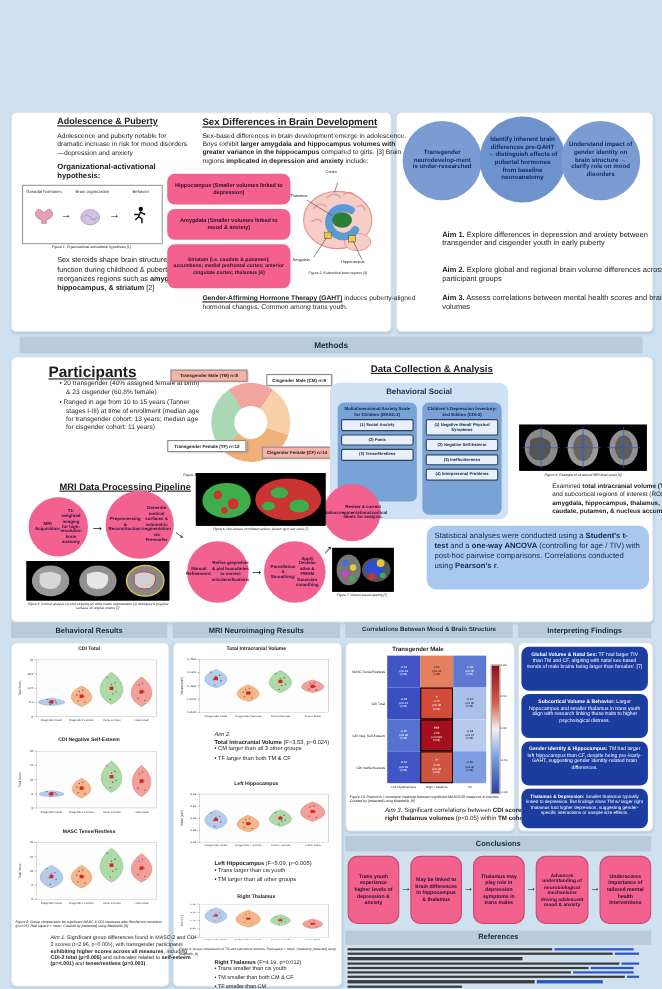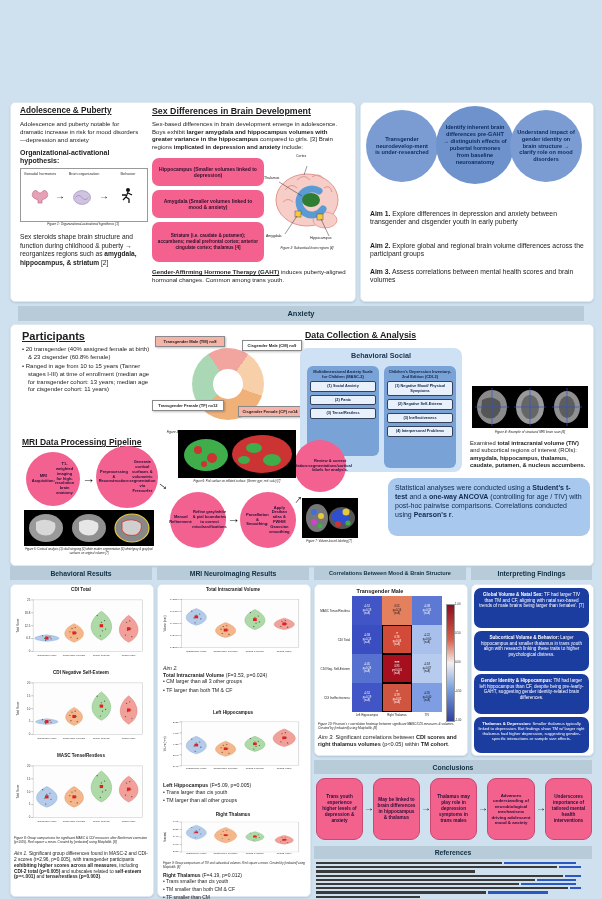--- a/index.html
+++ b/index.html
@@ -4,21 +4,21 @@
 <style>
   html,body{margin:0;padding:0;}
   body{width:602px;height:899px;background:#c9dcec;font-family:"Liberation Sans",sans-serif;}
   #poster{position:relative;width:602px;height:899px;background:#cfe0ee;overflow:hidden;}
   .abs{position:absolute;}
   .panel{position:absolute;background:#fff;border-radius:5px;border:1px solid #e0e9f1;box-shadow:0 1px 2px rgba(30,60,90,.15);}
   .bar{position:absolute;background:#b7cbd8;color:#102f44;font-weight:bold;display:flex;align-items:center;justify-content:center;text-align:center;}
   .hdr{position:absolute;left:8px;top:8px;width:586px;height:64px;background:#1e87aa;border-radius:2px;display:flex;align-items:center;justify-content:center;}
   .hdr-title{color:#fff;font-weight:bold;font-size:16px;line-height:1.35;text-align:center;width:520px;}
   .utitle{font-weight:bold;text-decoration:underline;color:#141414;}
-  .txt{position:absolute;color:#1c1c1c;}
+  .txt{position:absolute;color:#1c1c1c;margin-left:32px;}
   .pinkbox{position:absolute;background:#f4618e;border-radius:7px;color:#2b102e;font-weight:bold;display:flex;align-items:center;justify-content:center;text-align:center;padding:2px 5px;box-sizing:border-box;}
   .circle{position:absolute;border-radius:50%;display:flex;align-items:center;justify-content:center;text-align:center;font-weight:bold;box-sizing:border-box;}
   .bcircle{background:#7b9cd3;color:#0d2a5e;padding:7px;font-size:5.6px;line-height:1.25;}
   .pcircle{background:#f2618f;color:#26103a;padding:6px;font-size:4px;line-height:1.2;}
   .navybox{position:absolute;background:#1c3da0;border-radius:7px;color:#fff;text-align:center;padding:4px 4px;box-sizing:border-box;font-size:4.6px;line-height:1.22;}
   .concl{position:absolute;background:#f3618d;border:1px solid #c74a72;border-radius:9px;font-weight:bold;color:#26103a;display:flex;align-items:center;justify-content:center;text-align:center;padding:3px;box-sizing:border-box;font-size:4.7px;line-height:1.25;}
   .cap{position:absolute;font-size:3.2px;font-style:italic;color:#222;text-align:center;line-height:1.25;}
   .bullet{padding-left:6px;text-indent:-6px;margin-bottom:2px;}
   .bullet::before{content:"• ";}
   .chart{position:absolute;}
@@ -124,24 +124,24 @@
 
   <div class="txt" style="left:152px;top:268px;width:196px;font-size:6.1px;line-height:1.28;"><span style="font-weight: bold; text-decoration: underline;">Gender-Affirming Hormone Therapy (GAHT)</span><span> induces puberty-aligned hormonal changes. Common among trans youth.</span></div>
 
   <div class="circle bcircle" style="left:366px;top:110px;width:72px;height:72px;">Transgender neurodevelop-ment is under-researched</div>
   <div class="circle bcircle" style="left:436px;top:106px;width:78px;height:78px;background:#6e92cc;">Identify inherent brain differences pre-GAHT → distinguish effects of pubertal hormones from baseline neuroanatomy</div>
   <div class="circle bcircle" style="left:510px;top:110px;width:72px;height:72px;">Understand impact of gender identity on brain structure → clarify role on mood disorders</div>
   <div class="txt" style="left:370px;top:210px;width:214px;font-size:6.8px;line-height:1.25;"><span style="font-weight: bold;">Aim 1.</span><span> Explore differences in depression and anxiety between transgender and cisgender youth in early puberty</span></div>
   <div class="txt" style="left:370px;top:242px;width:214px;font-size:6.8px;line-height:1.25;"><span style="font-weight: bold;">Aim 2.</span><span> Explore global and regional brain volume differences across the participant groups</span></div>
   <div class="txt" style="left:370px;top:268px;width:214px;font-size:6.8px;line-height:1.25;"><span style="font-weight: bold;">Aim 3.</span><span> Assess correlations between mental health scores and brain volumes</span></div>
 
-  <div class="bar" style="left:18px;top:306px;width:566px;height:15px;font-size:7.5px;">Anxiety</div>
+  <div class="bar" style="left:18px;top:306px;width:566px;height:15px;font-size:7.5px;">Methods</div>
   <div class="panel" style="left:10px;top:324px;width:582px;height:240px;"></div>
 
-  <div class="txt utitle" style="left:22px;top:330px;font-size:11px;">Participants</div>
+  <div class="txt utitle" style="left:12px;top:330px;font-size:14px;">Participants</div>
   <div class="txt" style="left:22px;top:346px;width:128px;font-size:6px;line-height:1.28;">
       <div class="bullet">20 transgender (40% assigned female at birth) &amp; 23 cisgender (60.8% female)</div>
       <div class="bullet">Ranged in age from 10 to 15 years (Tanner stages I-III) at time of enrollment (median age for transgender cohort: 13 years; median age for cisgender cohort: 11 years)</div>
     </div>
 
   <div class="donut" style="left: 192px; top: 348px; width: 72px; height: 72px; background: conic-gradient(from -33deg, rgb(242, 164, 158) 0deg, rgb(242, 164, 158) 67deg, rgb(247, 207, 169) 67deg, rgb(247, 207, 169) 142.3deg, rgb(240, 177, 120) 142.3deg, rgb(240, 177, 120) 259.5deg, rgb(171, 216, 180) 259.5deg, rgb(171, 216, 180) 360deg);"></div>
   <div class="donut-hole" style="left:213px;top:369px;width:30px;height:30px;"></div>
   <div class="glabel hl" style="left:155px;top:336px;width:64px;">Transgender Male (TM) n=8</div>
   <div class="glabel" style="left:242px;top:340px;width:54px;">Cisgender Male (CM) n=9</div>
   <div class="glabel" style="left:152px;top:400px;width:66px;">Transgender Female (TF) n=12</div>

